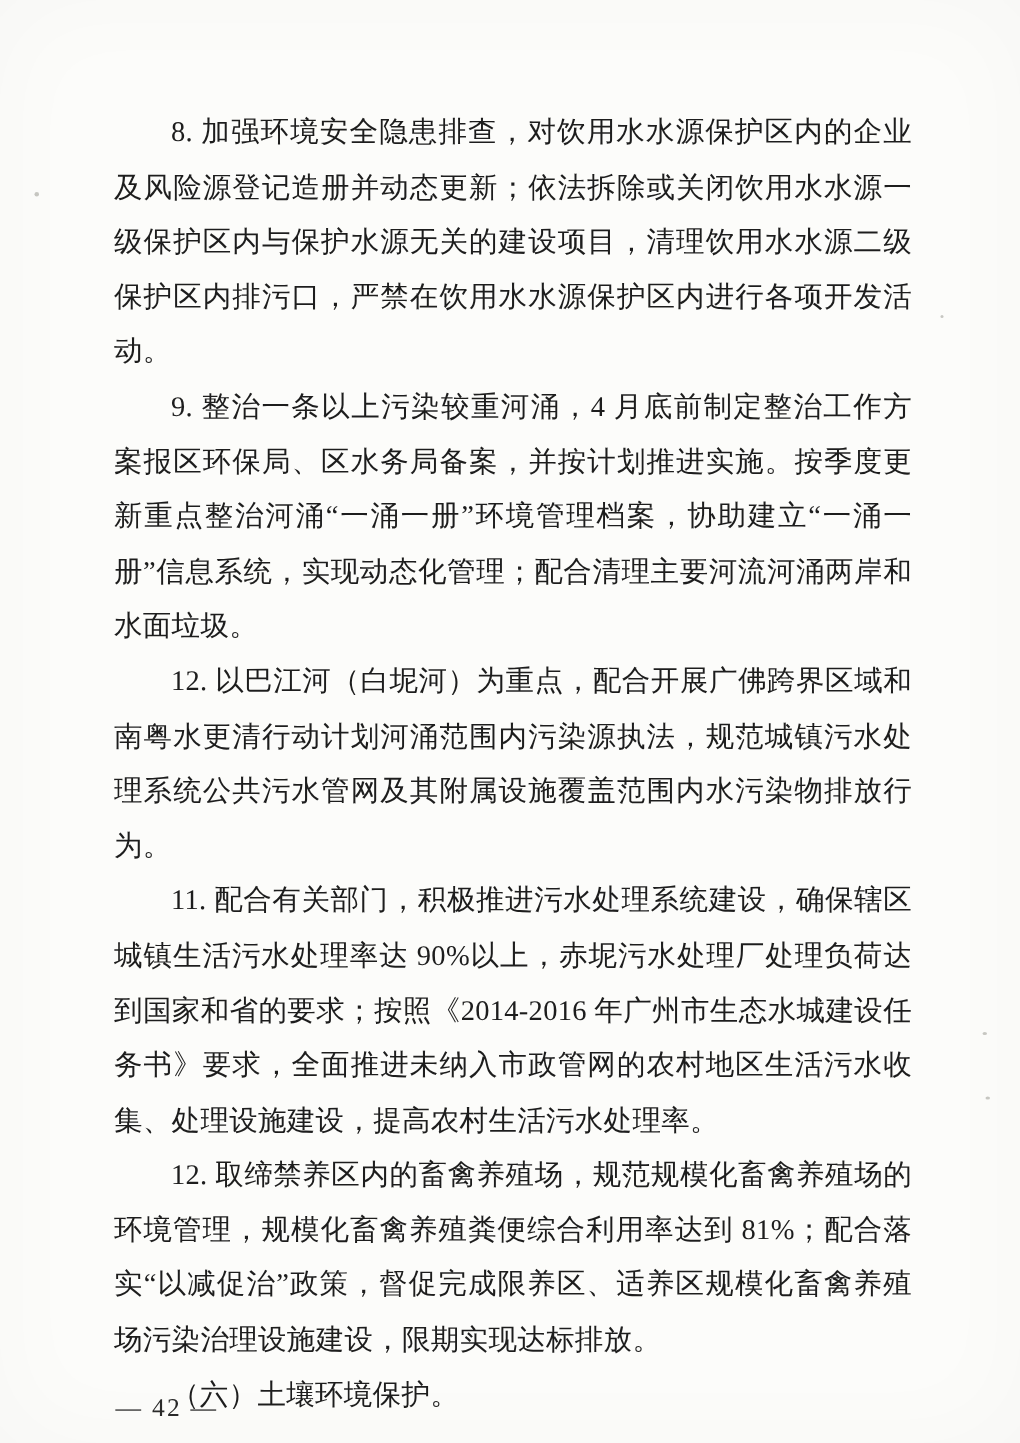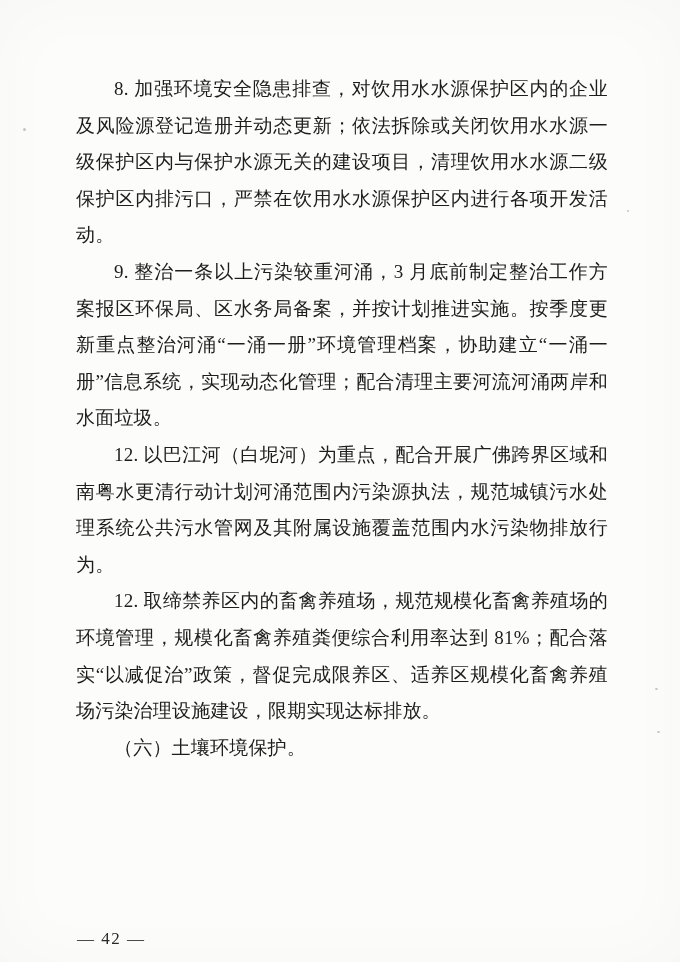--- a/index.html
+++ b/index.html
@@ -59,22 +59,23 @@
   .speck.s3 { left: 657px; top: 731px; width: 3px; height: 2px; }
   .speck.s4 { left: 627px; top: 210px; width: 2px; height: 2px; }
 </style>
 </head>
 <body>
 
 <div class="page">
 
   <div class="content">
     <p class="para">8. 加强环境安全隐患排查，对饮用水水源保护区内的企业及风险源登记造册并动态更新；依法拆除或关闭饮用水水源一级保护区内与保护水源无关的建设项目，清理饮用水水源二级保护区内排污口，严禁在饮用水水源保护区内进行各项开发活动。</p>
-    <p class="para">9. 整治一条以上污染较重河涌，3 月底前制定整治工作方案报区环保局、区水务局备案，并按计划推进实施。按季度更新重点整治河涌“一涌一册”环境管理档案，协助建立“一涌一册”信息系统，实现动态化管理；配合清理主要河流河涌两岸和水面垃圾。</p>
+    <p class="para">9. 整治一条以上污染较重河涌，4 月底前制定整治工作方案报区环保局、区水务局备案，并按计划推进实施。按季度更新重点整治河涌“一涌一册”环境管理档案，协助建立“一涌一册”信息系统，实现动态化管理；配合清理主要河流河涌两岸和水面垃圾。</p>
     <p class="para">12. 以巴江河（白坭河）为重点，配合开展广佛跨界区域和南粤水更清行动计划河涌范围内污染源执法，规范城镇污水处理系统公共污水管网及其附属设施覆盖范围内水污染物排放行为。</p>
+    <p class="para">11. 配合有关部门，积极推进污水处理系统建设，确保辖区城镇生活污水处理率达 90%以上，赤坭污水处理厂处理负荷达到国家和省的要求；按照《2014-2016 年广州市生态水城建设任务书》要求，全面推进未纳入市政管网的农村地区生活污水收集、处理设施建设，提高农村生活污水处理率。</p>
     <p class="para">12. 取缔禁养区内的畜禽养殖场，规范规模化畜禽养殖场的环境管理，规模化畜禽养殖粪便综合利用率达到 81%；配合落实“以减促治”政策，督促完成限养区、适养区规模化畜禽养殖场污染治理设施建设，限期实现达标排放。</p>
     <p class="section-heading">（六）土壤环境保护。</p>
   </div>
 
   <div class="page-number">— 42 —</div>
 
   <div class="speck s1"></div>
   <div class="speck s2"></div>
   <div class="speck s3"></div>
   <div class="speck s4"></div>

